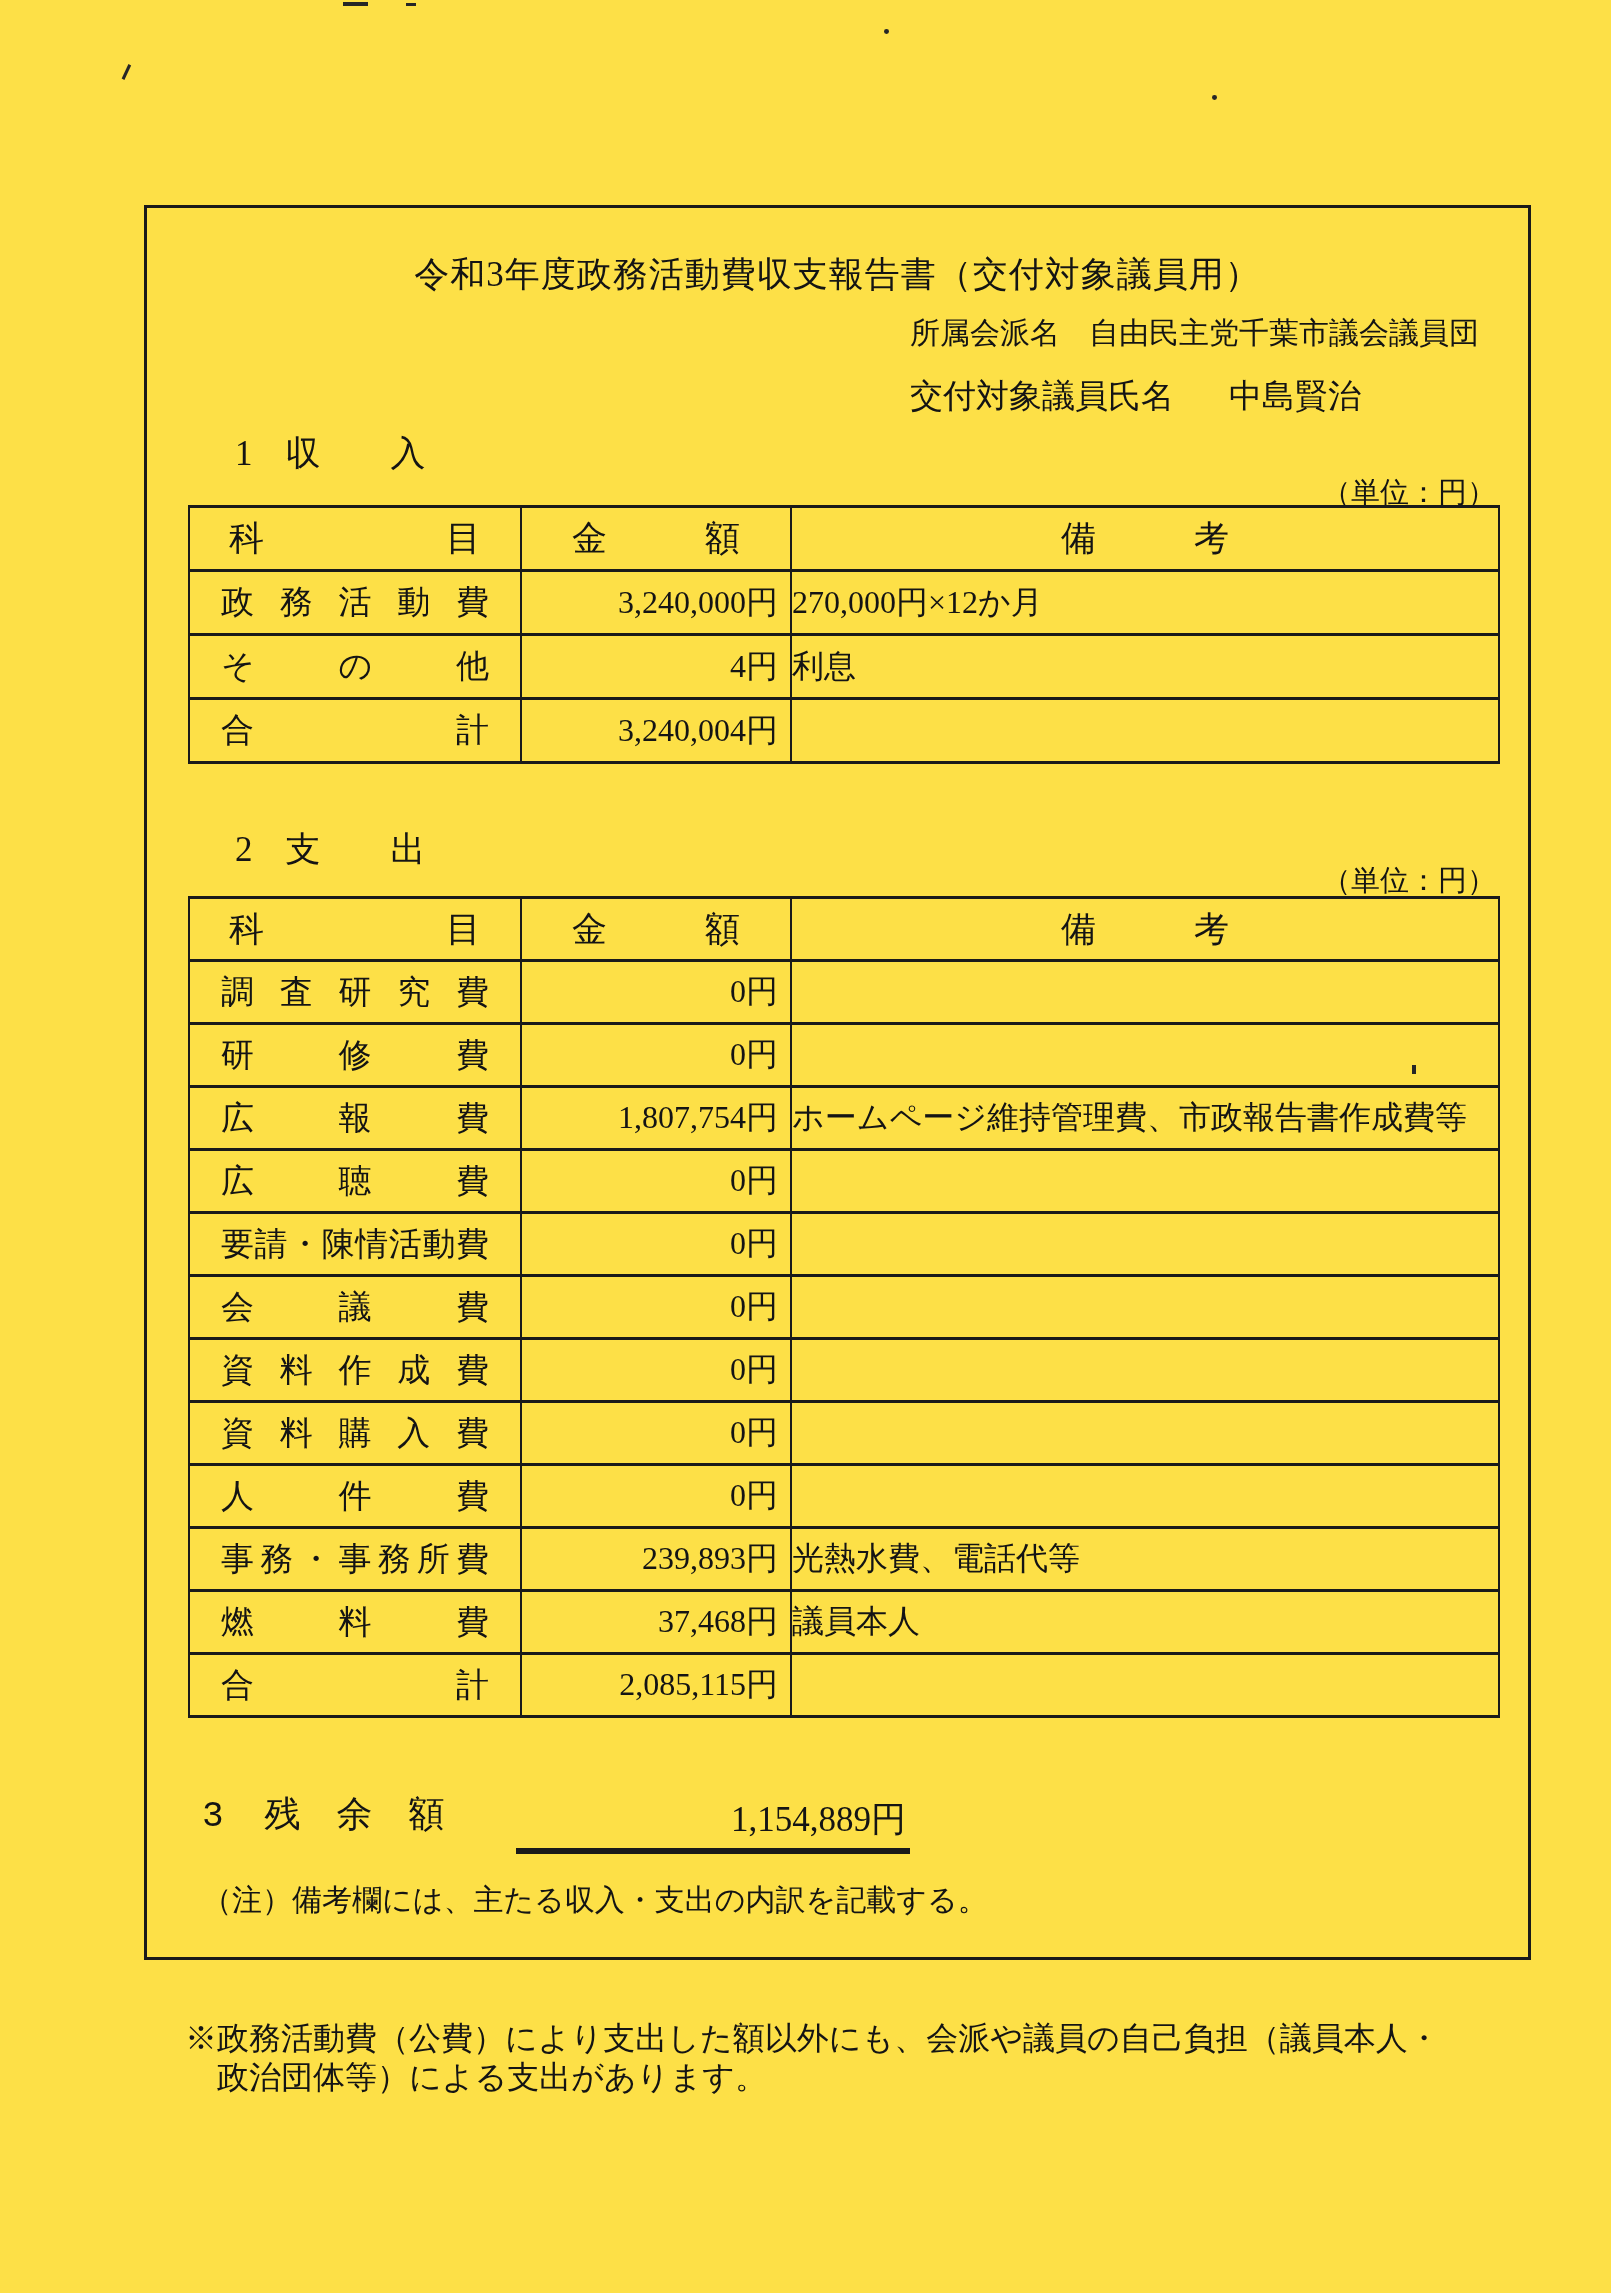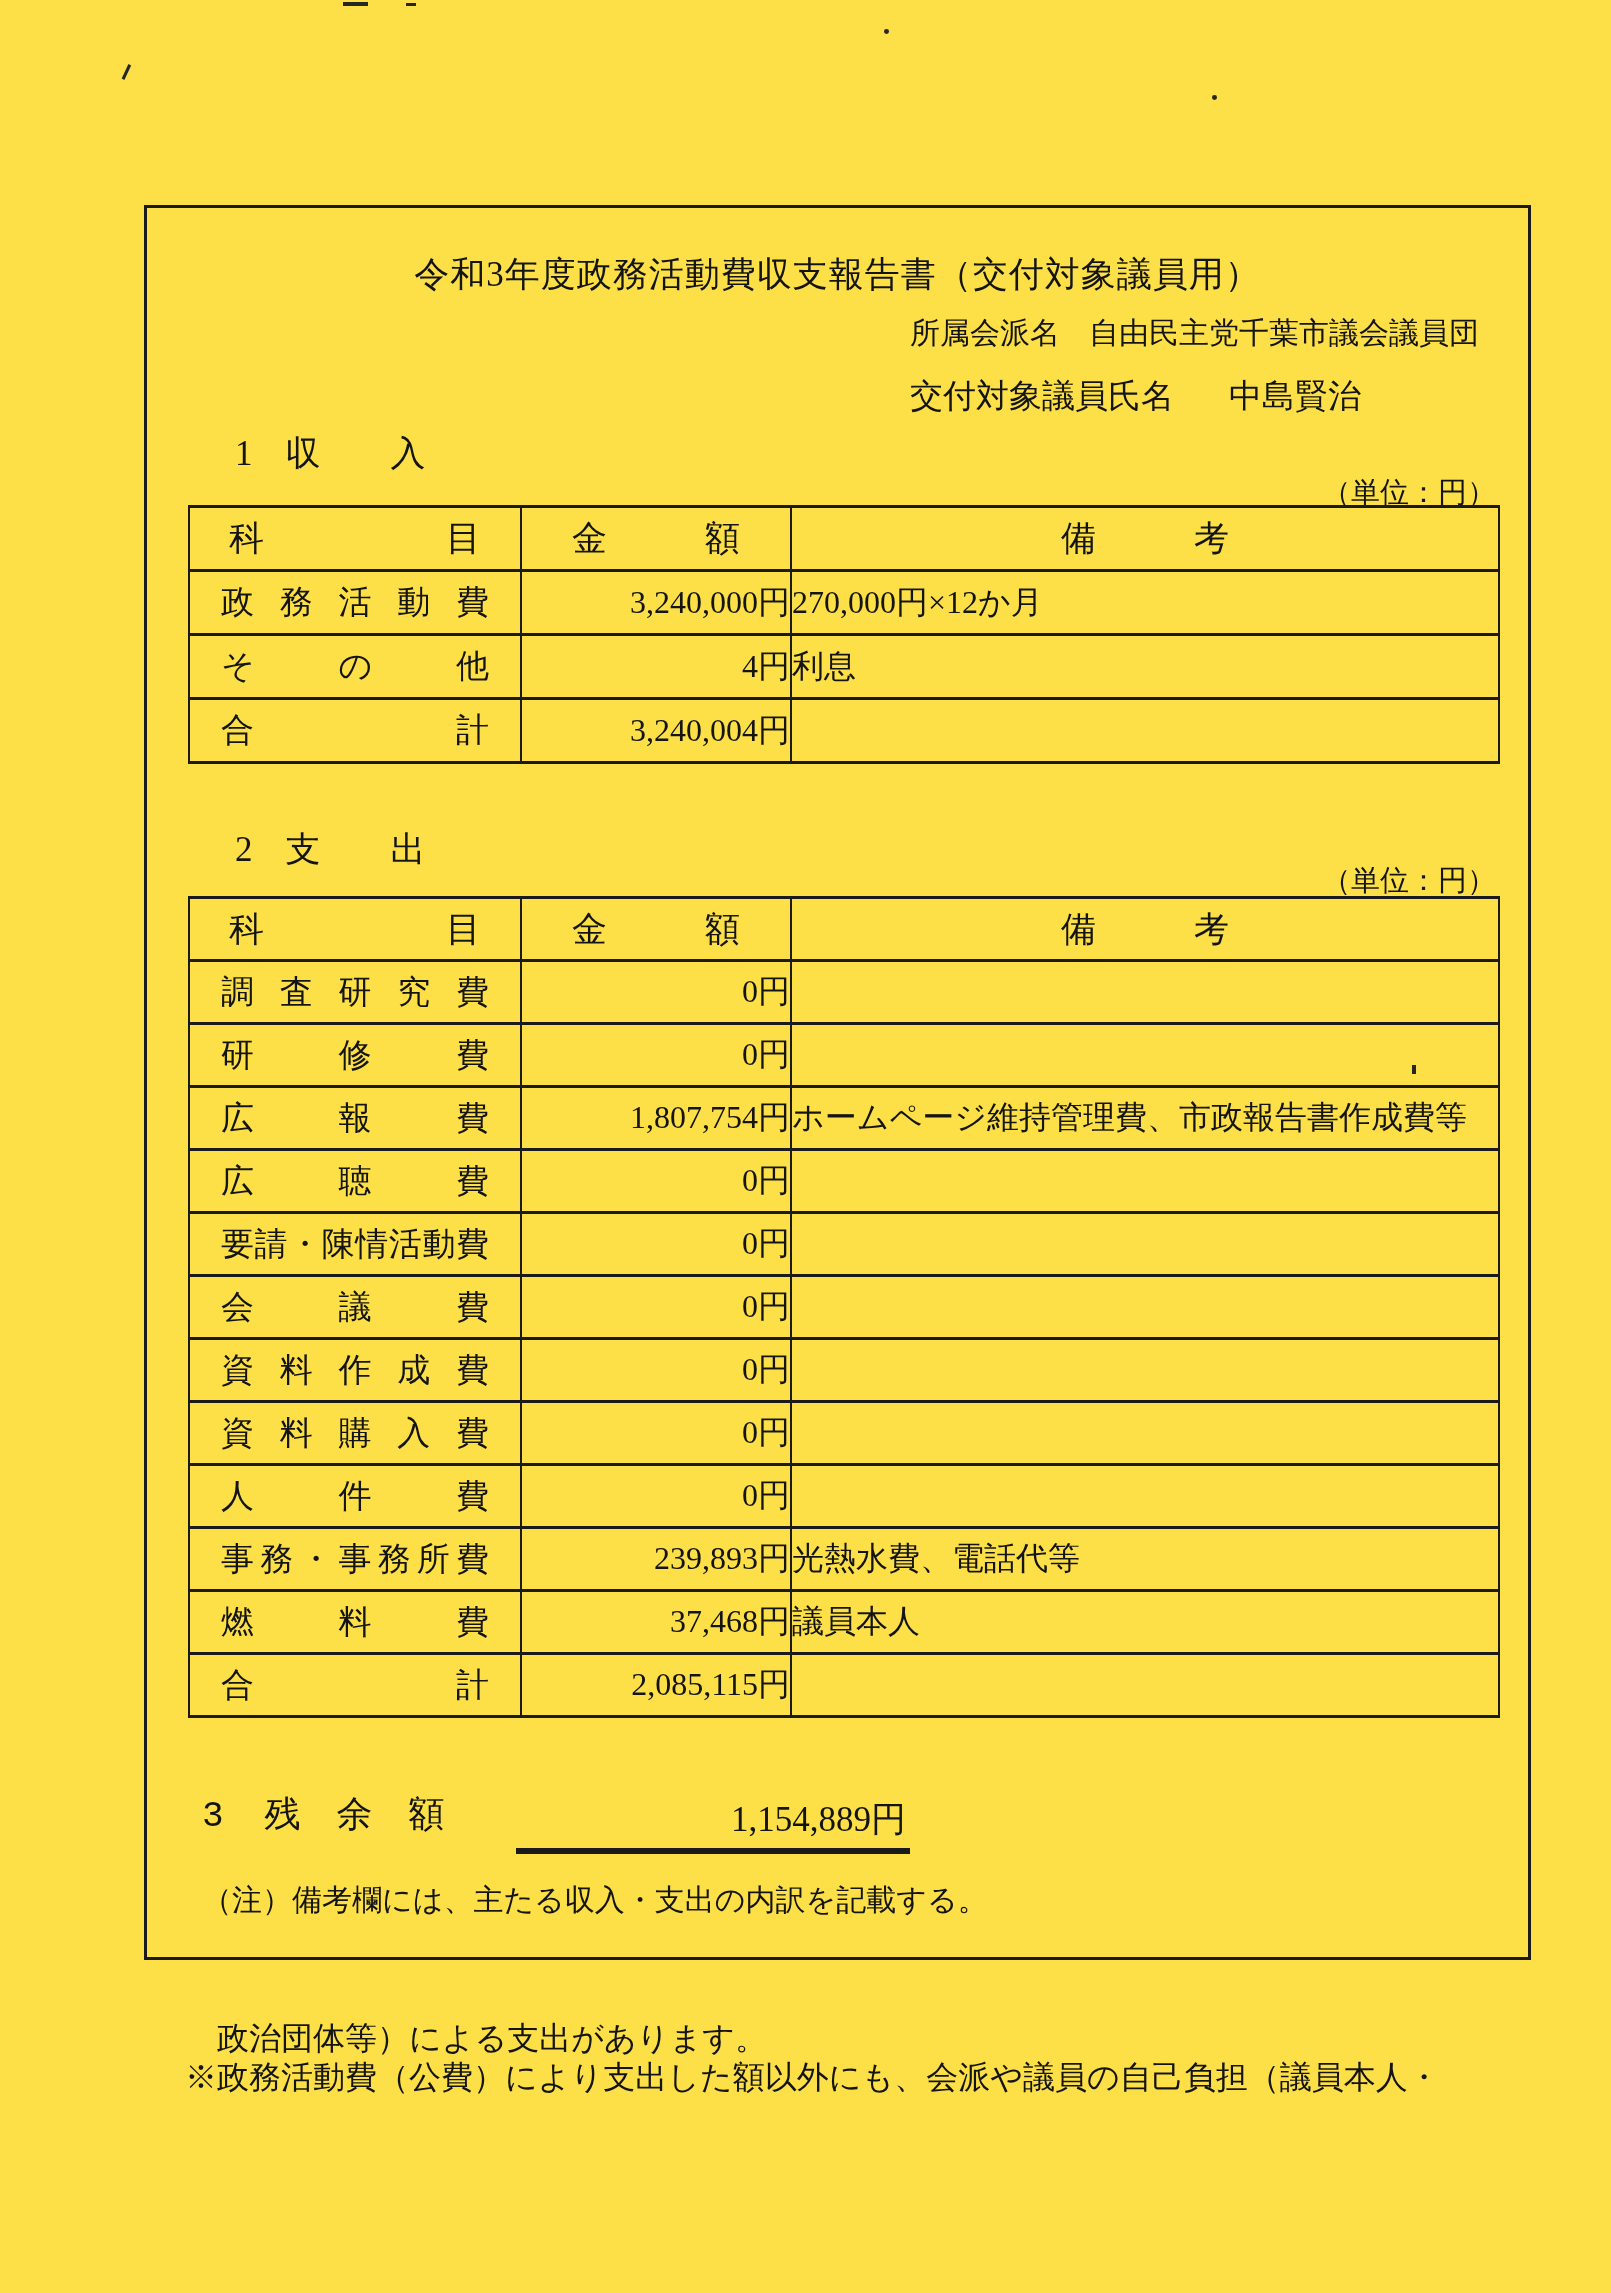--- a/index.html
+++ b/index.html
@@ -33,21 +33,21 @@
   col.c-amount{width:270px;}
   col.c-remarks{width:708px;}
   .grid th,.grid td{
     border:3.9px solid #1a1a1a;border-left-width:2.9px;border-right-width:2.9px;
     box-sizing:border-box;vertical-align:middle;overflow:hidden;
   }
   .grid-income tr{height:64px;}
   .grid-expense tr{height:63px;}
   .grid th{font-weight:normal;font-size:35px;padding:0 39px;}
   td.cell-item{padding:0 31px;font-size:33px;}
-  td.cell-amount{text-align:right;padding-right:0;font-size:32px;white-space:nowrap;}
+  td.cell-amount{text-align:right;padding-right:12px;font-size:32px;white-space:nowrap;}
   td.cell-remarks{text-align:left;padding-left:0;font-size:32px;white-space:nowrap;}
   .spread{display:flex;justify-content:space-between;align-items:center;width:100%;}
   .pair{display:flex;justify-content:center;align-items:center;gap:98px;width:100%;}
 
   .balance-label{position:absolute;left:55px;top:1582px;font-size:36px;white-space:nowrap;font-family:Liberation Mono, monospace;}
   .balance-label .sec-no{margin-right:41px;}
   .balance-amount{position:absolute;left:371px;top:1588px;width:388px;text-align:right;font-size:35px;white-space:nowrap;}
   .balance-underline{position:absolute;left:369px;top:1640px;width:394px;height:5.9px;background:#1a1a1a;}
 
   .table-note{position:absolute;left:55px;top:1672px;font-size:30px;white-space:nowrap;}
@@ -346,18 +346,18 @@
     <div class="balance-label">
       <span class="sec-no">3</span><span>残　余　額</span>
     </div>
     <div class="balance-amount">1,154,889円</div>
     <div class="balance-underline"></div>
 
     <div class="table-note">（注）備考欄には、主たる収入・支出の内訳を記載する。</div>
   </div>
 
   <div class="footer-note">
+    <div class="line line1">※政務活動費（公費）により支出した額以外にも、会派や議員の自己負担（議員本人・</div>
     <div class="line line2">政治団体等）による支出があります。</div>
-    <div class="line line1">※政務活動費（公費）により支出した額以外にも、会派や議員の自己負担（議員本人・</div>
   </div>
 
 </div>
 
 
 </body></html>

